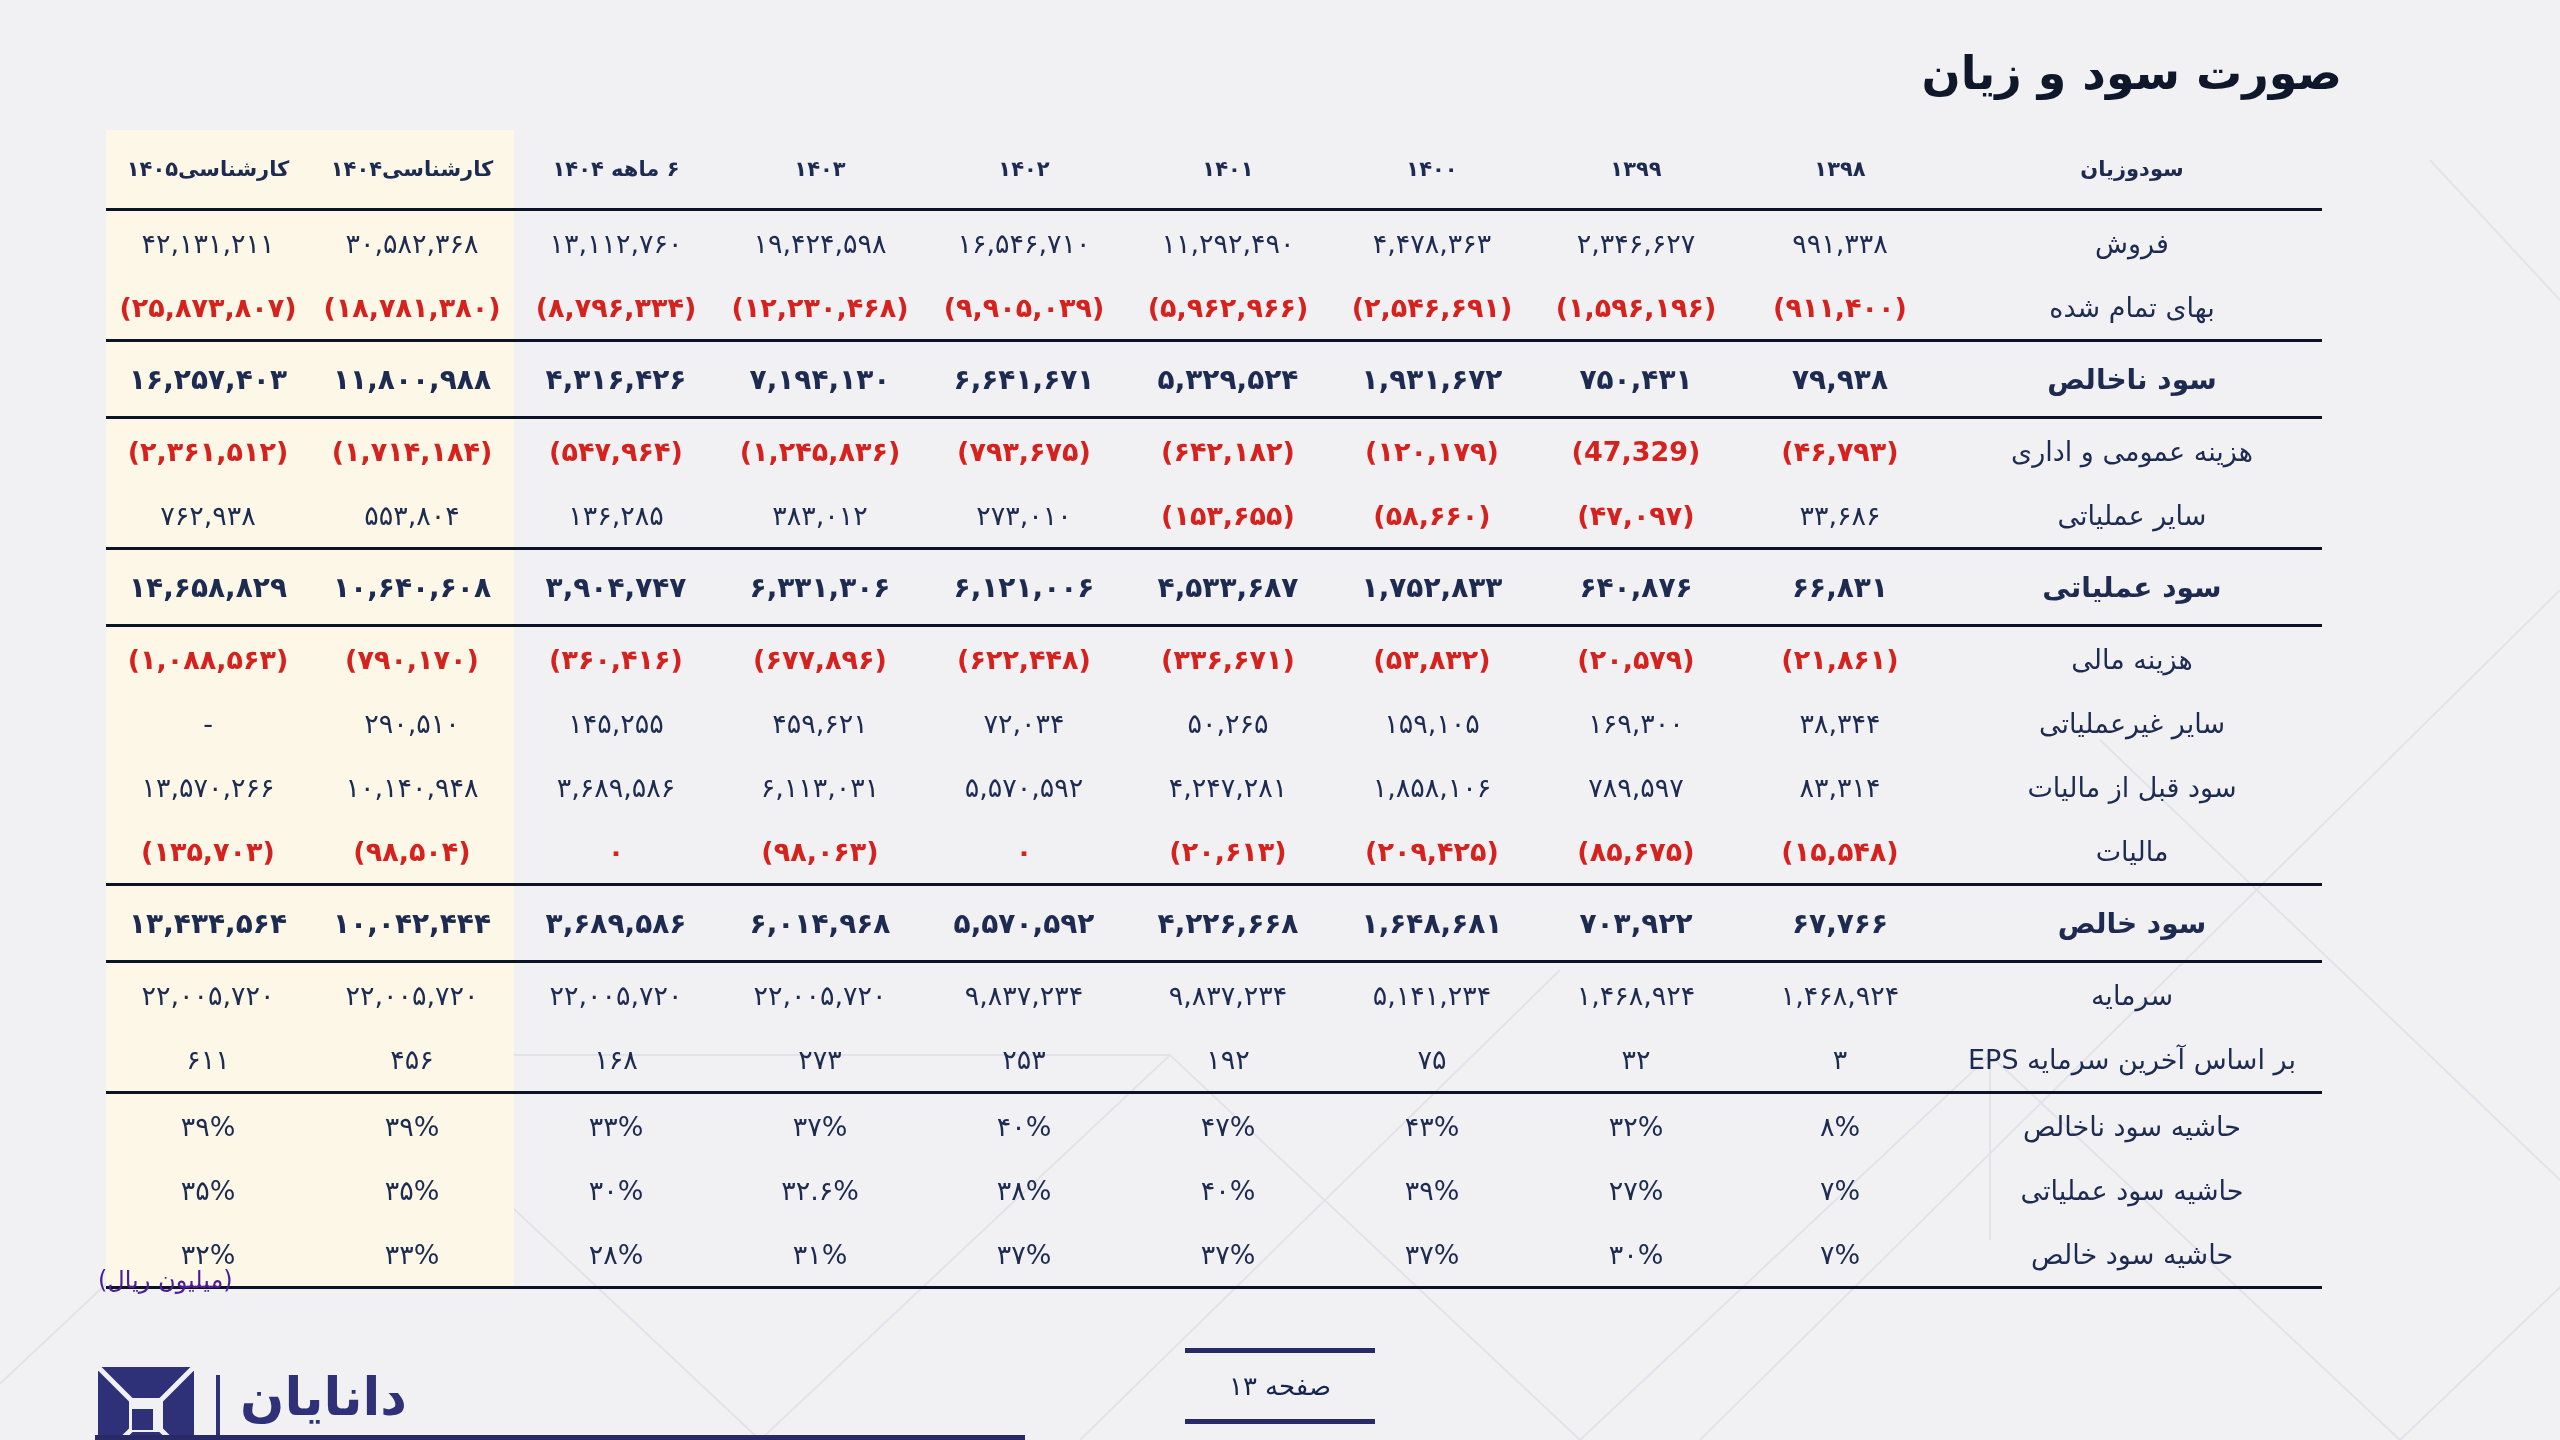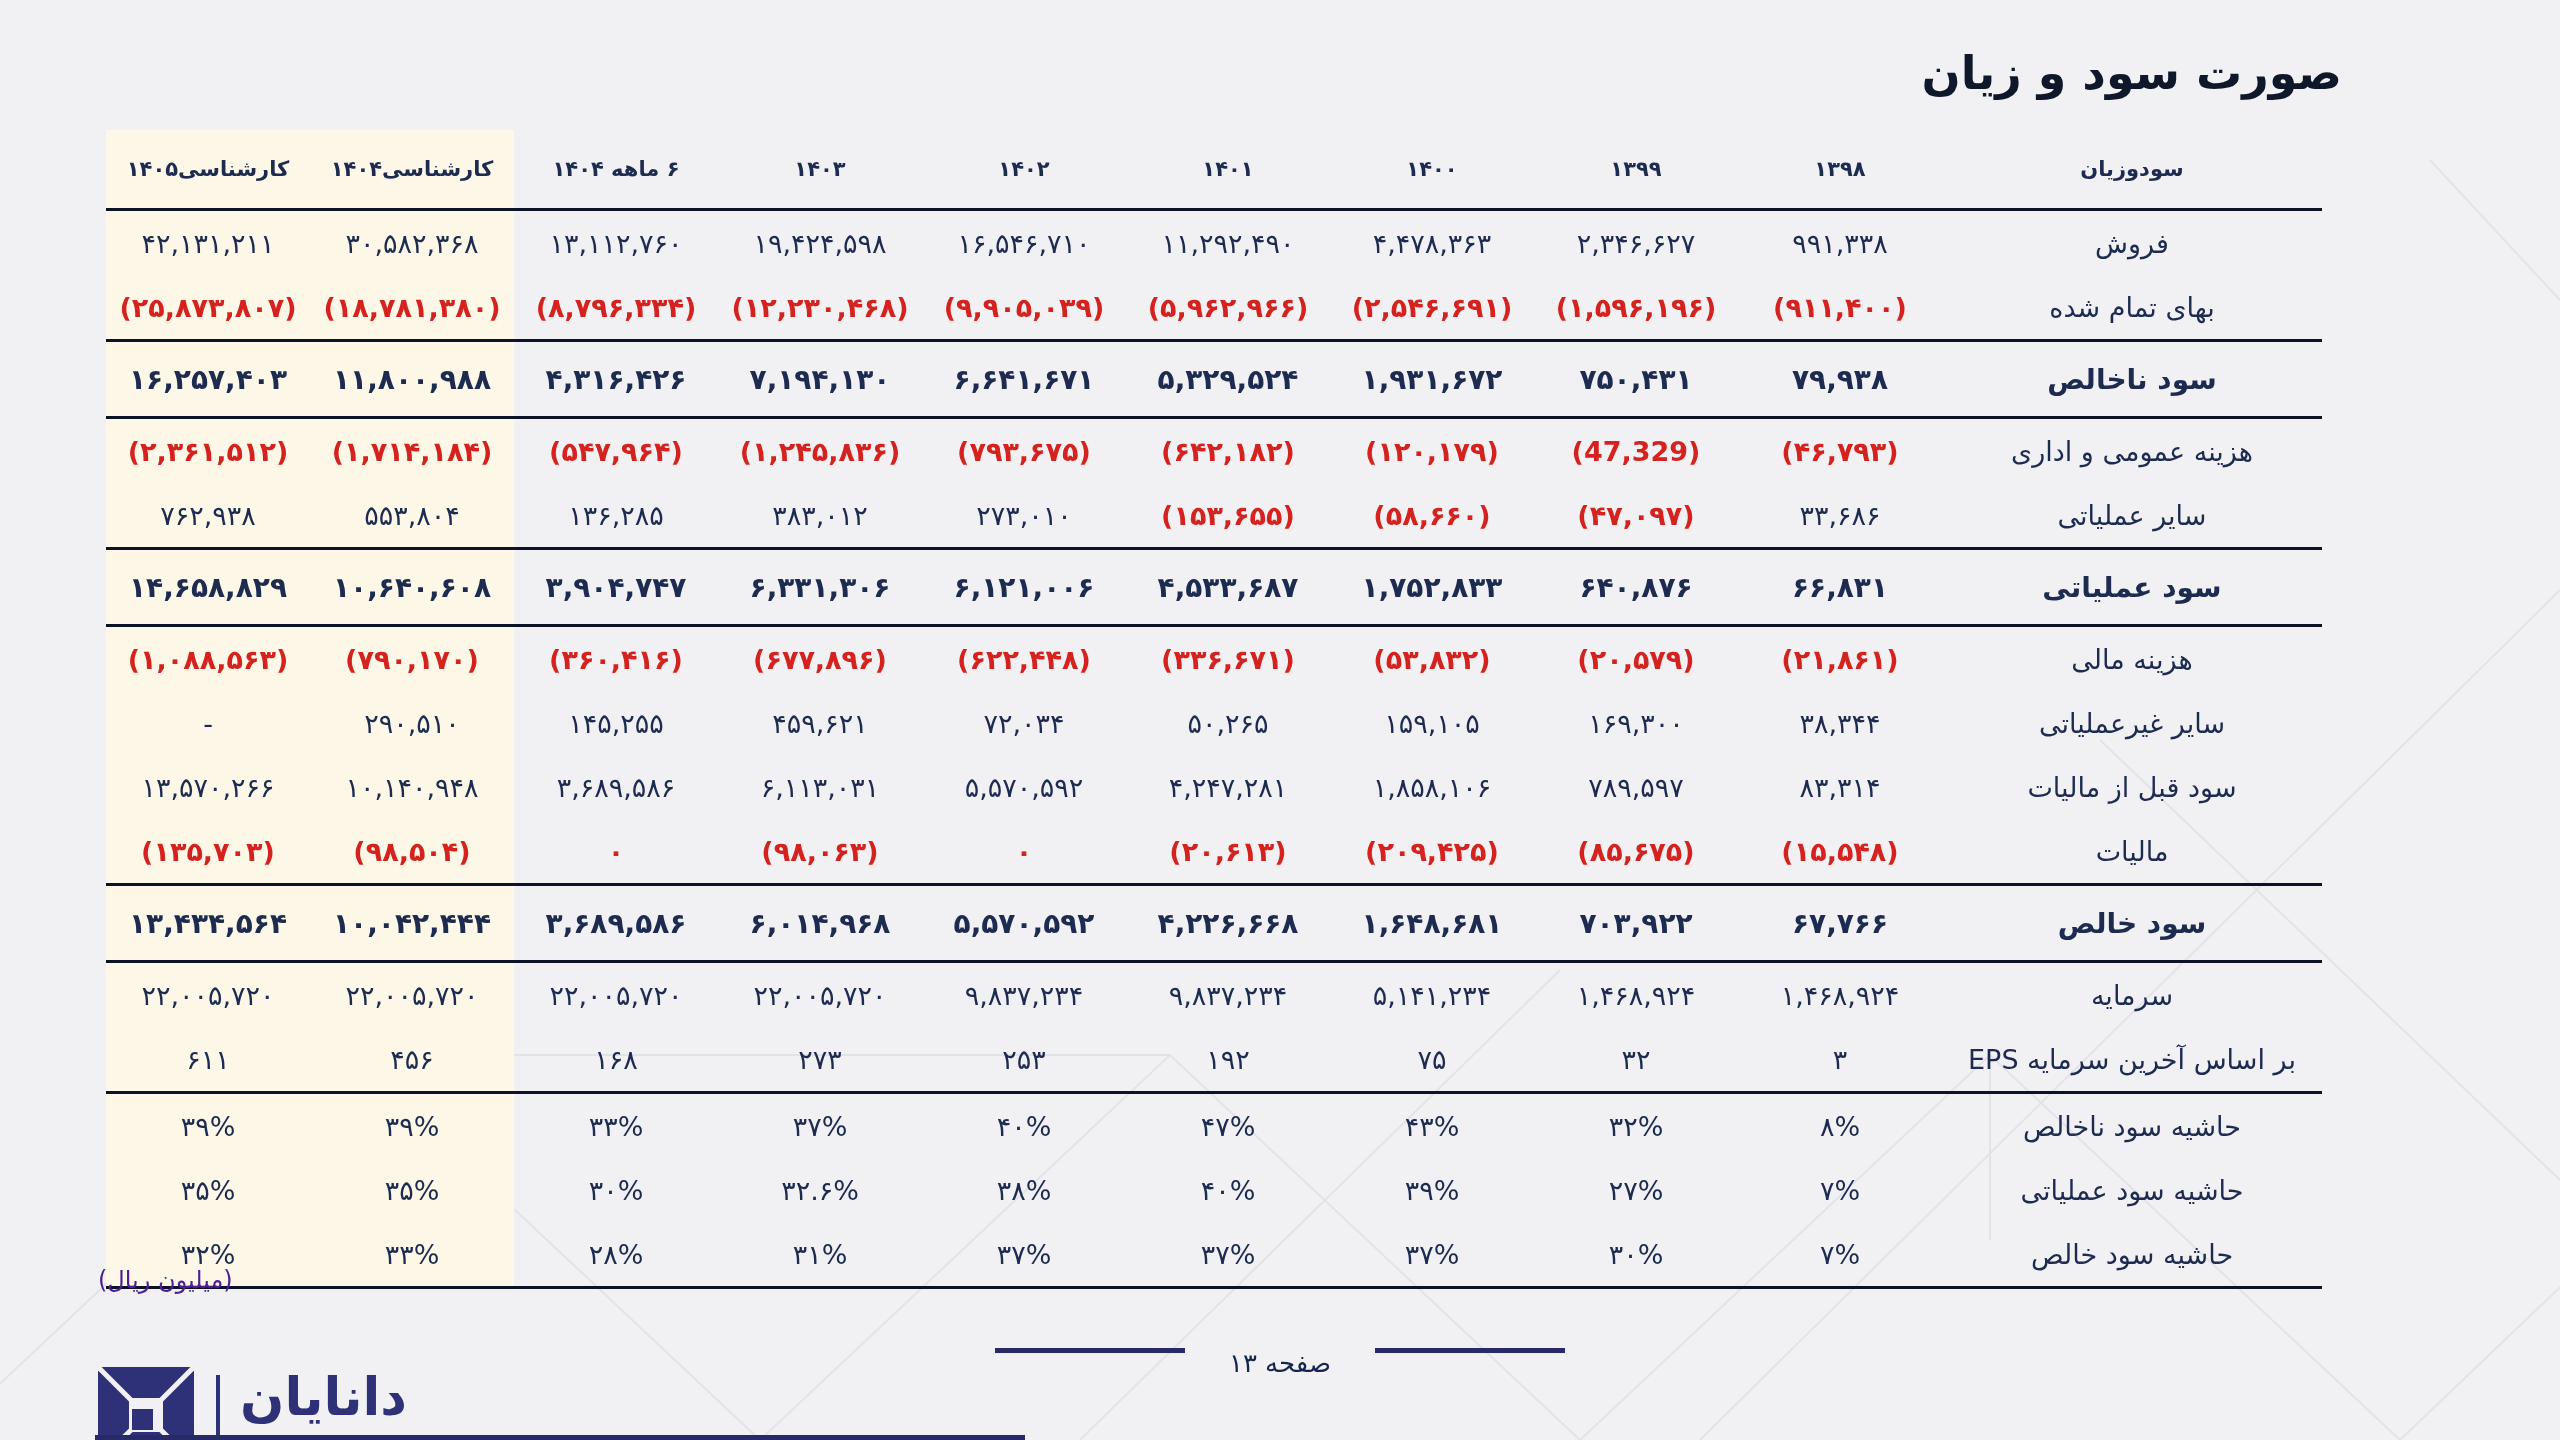--- a/index.html
+++ b/index.html
@@ -47,21 +47,21 @@
   }
 
   .logo{position:absolute;left:98px;top:1367px;display:flex;align-items:center;height:100px;}
   .logo-bar{width:4px;height:84px;background:#2e3178;margin:0 20px 0 22px;}
   .logo-text{display:flex;flex-direction:column;direction:rtl;}
   .logo-brand{font-size:52px;font-weight:bold;color:#2e3178;line-height:1.05;}
   .logo-sub{font-size:21px;color:#2e3178;margin-top:16px;letter-spacing:4px;text-align:left;direction:rtl;}
 
   .page-indicator{
     position:absolute;left:0;right:0;top:1348px;
-    display:flex;justify-content:center;gap:44px;
+    display:flex;align-items:center;justify-content:center;gap:18px;flex-direction:column;
   }
   .page-indicator .rule{width:190px;height:5px;background:#272a66;}
   .page-indicator .page-label{direction:rtl;font-size:26px;color:#14254d;}
 
   .footer-edge{position:absolute;left:95px;bottom:0;width:930px;height:5px;background:#272a66;}
 </style>
 </head>
 <body>
 
 <svg class="bg-pattern" width="2560" height="1440" viewBox="0 0 2560 1440" xmlns="http://www.w3.org/2000/svg">

